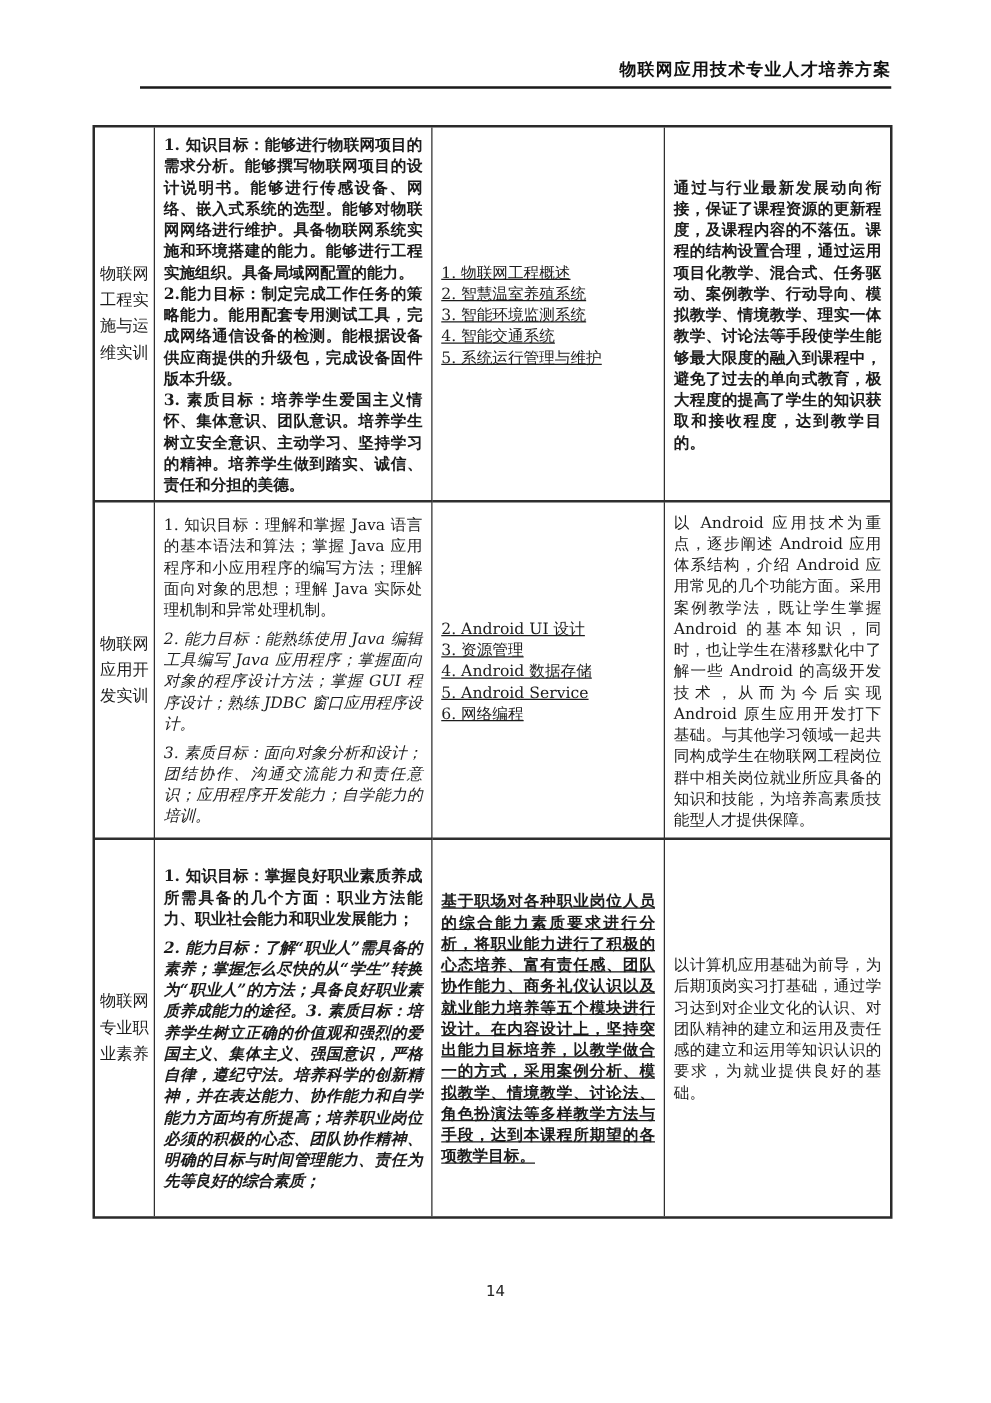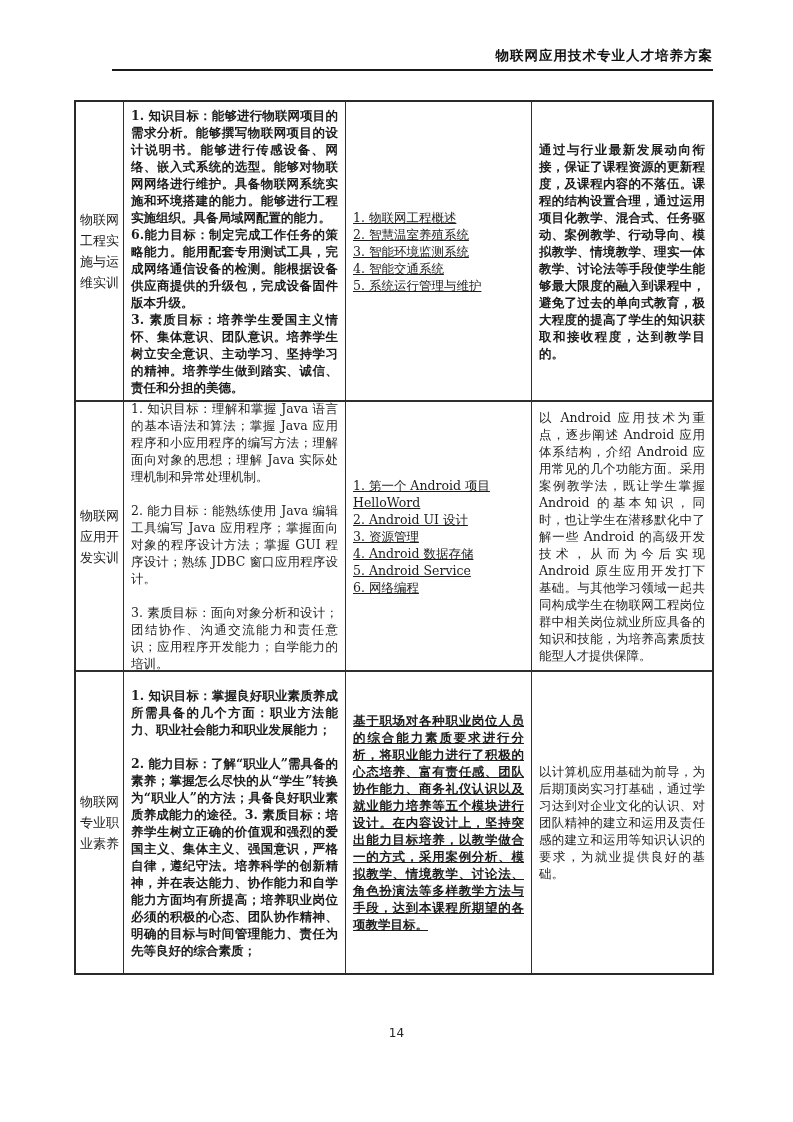--- a/index.html
+++ b/index.html
@@ -42,21 +42,21 @@
   .cell.last-row { border-bottom: none; }
 
   .course-cell {
     align-items: center; text-align: center;
     font-size: 13px; line-height: 21px;
     padding: 4px 18px;
   }
   .course-cell .course-name { width: 42px; word-break: break-all; }
 
   .cell p { margin: 0; text-align: justify; }
-  .cell.gapped p + p { margin-top: 17px; }
+  .cell.gapped p + p { margin-top: 6px; font-style: italic; }
   .cell.heavy { font-weight: 600; }
 
   .contents-cell p { text-align: left; text-decoration: underline; }
   .contents-cell.para p { text-align: justify; }
 
   
   .page-number {
     position: absolute; top: 1026px; left: 0; width: 793px;
     text-align: center; font-size: 12px;
     font-family: "DejaVu Sans", "Liberation Sans", sans-serif;
@@ -71,21 +71,21 @@
   <div class="header-title">物联网应用技术专业人才培养方案</div>
   <div class="header-rule"></div>
 
   <div class="train-table">
 
     <div class="cell course-cell">
       <div class="course-name">物联网工程实施与运维实训</div>
     </div>
     <div class="cell heavy">
       <p>1. 知识目标：能够进行物联网项目的需求分析。能够撰写物联网项目的设计说明书。能够进行传感设备、网络、嵌入式系统的选型。能够对物联网网络进行维护。具备物联网系统实施和环境搭建的能力。能够进行工程实施组织。具备局域网配置的能力。</p>
-      <p>6.能力目标：制定完成工作任务的策略能力。能用配套专用测试工具，完成网络通信设备的检测。能根据设备供应商提供的升级包，完成设备固件版本升级。</p>
+      <p>2.能力目标：制定完成工作任务的策略能力。能用配套专用测试工具，完成网络通信设备的检测。能根据设备供应商提供的升级包，完成设备固件版本升级。</p>
       <p>3. 素质目标：培养学生爱国主义情怀、集体意识、团队意识。培养学生树立安全意识、主动学习、坚持学习的精神。培养学生做到踏实、诚信、责任和分担的美德。</p>
     </div>
     <div class="cell contents-cell">
       <p>1. 物联网工程概述</p>
       <p>2. 智慧温室养殖系统</p>
       <p>3. 智能环境监测系统</p>
       <p>4. 智能交通系统</p>
       <p>5. 系统运行管理与维护</p>
     </div>
     <div class="cell last-col heavy">
@@ -94,21 +94,20 @@
 
     <div class="cell course-cell">
       <div class="course-name">物联网应用开发实训</div>
     </div>
     <div class="cell gapped">
       <p>1. 知识目标：理解和掌握 Java 语言的基本语法和算法；掌握 Java 应用程序和小应用程序的编写方法；理解面向对象的思想；理解 Java 实际处理机制和异常处理机制。</p>
       <p>2. 能力目标：能熟练使用 Java 编辑工具编写 Java 应用程序；掌握面向对象的程序设计方法；掌握 GUI 程序设计；熟练 JDBC 窗口应用程序设计。</p>
       <p>3. 素质目标：面向对象分析和设计；团结协作、沟通交流能力和责任意识；应用程序开发能力；自学能力的培训。</p>
     </div>
     <div class="cell contents-cell">
-      <p>1. 第一个 Android 项目 HelloWord</p>
       <p>2. Android UI 设计</p>
       <p>3. 资源管理</p>
       <p>4. Android 数据存储</p>
       <p>5. Android Service</p>
       <p>6. 网络编程</p>
     </div>
     <div class="cell last-col">
       <p>以 Android 应用技术为重点，逐步阐述 Android 应用体系结构，介绍 Android 应用常见的几个功能方面。采用案例教学法，既让学生掌握 Android 的基本知识，同时，也让学生在潜移默化中了解一些 Android 的高级开发技术，从而为今后实现 Android 原生应用开发打下基础。与其他学习领域一起共同构成学生在物联网工程岗位群中相关岗位就业所应具备的知识和技能，为培养高素质技能型人才提供保障。</p>
     </div>
 

